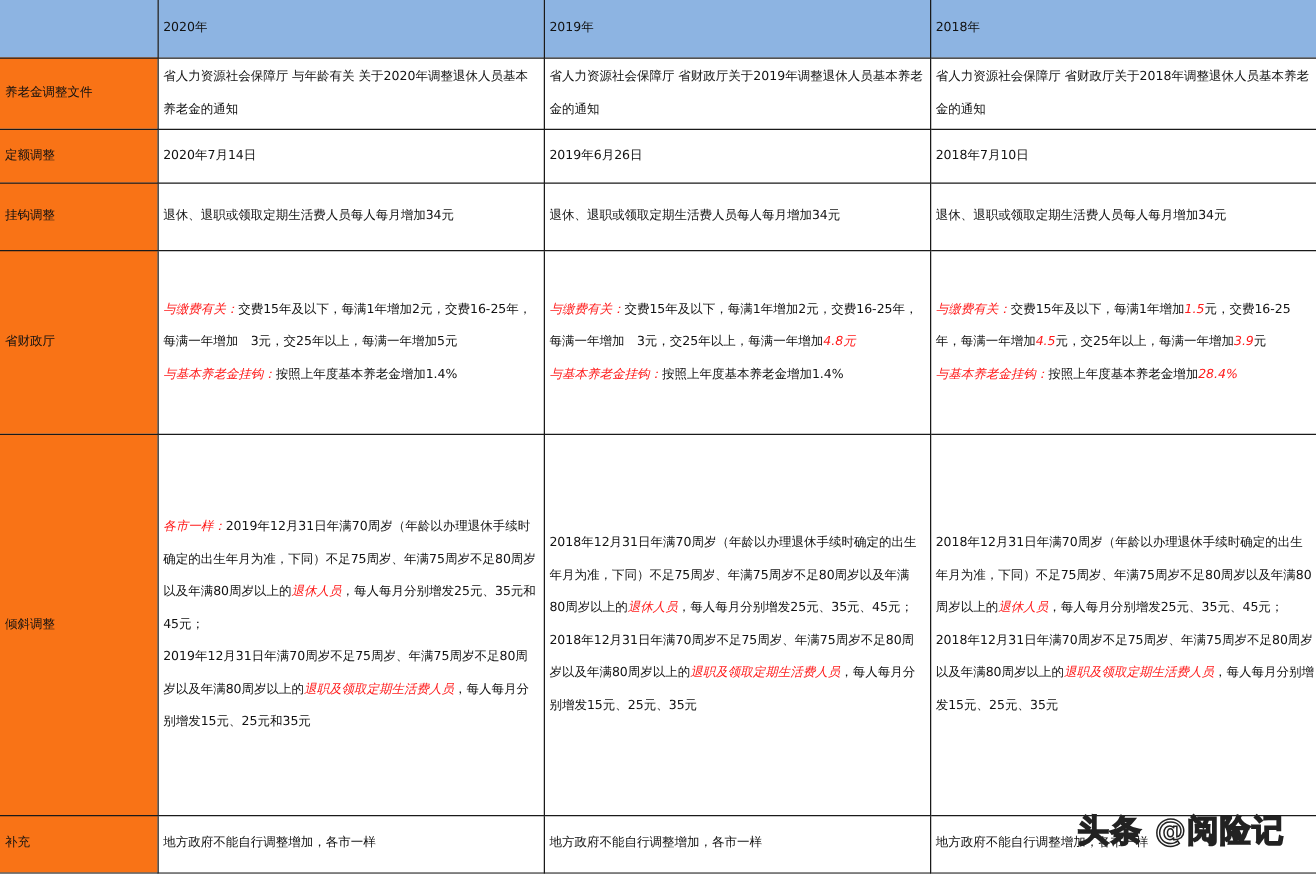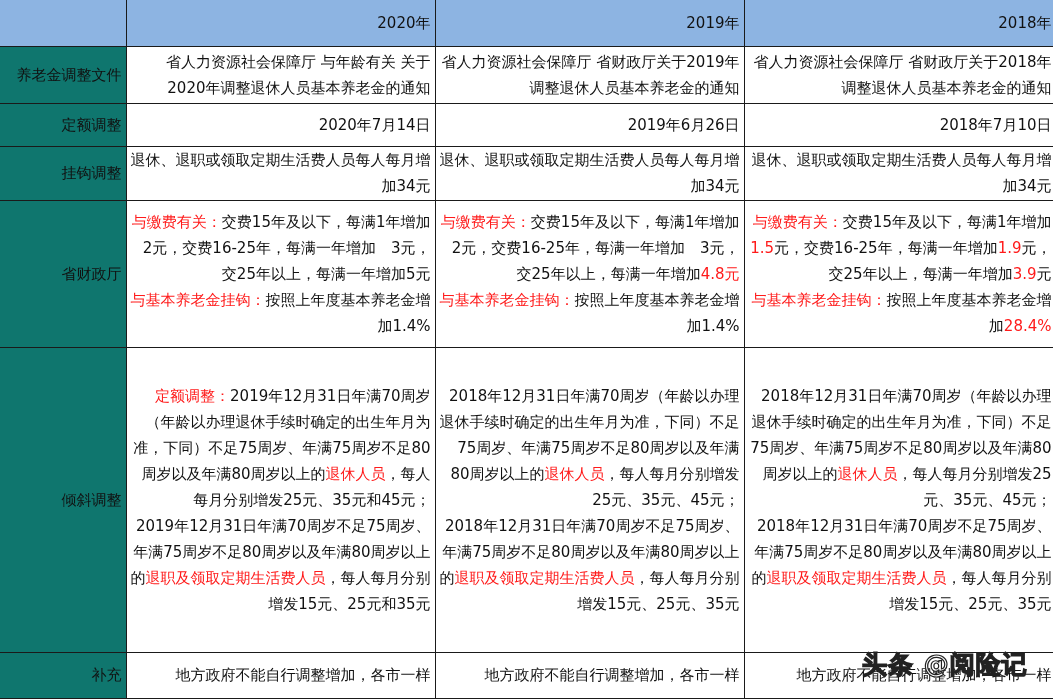--- a/index.html
+++ b/index.html
@@ -1,26 +1,26 @@
 <!DOCTYPE html>
 <html><head>
 <meta charset="utf-8">
 <style>
   html, body { margin: 0; padding: 0; background: #ffffff; }
   body { width: 1053px; height: 699px; overflow: hidden; position: relative;
          font-family: "DejaVu Sans", "Liberation Sans", sans-serif; }
   table.cmp { border-collapse: collapse; table-layout: fixed; width: 1056px; position: absolute; left: 0; top: 0; }
-  table.cmp td { border: 1.5px solid #1a1a1a; padding: 0 4px; text-align: right; vertical-align: middle;
-                 font-size: 15px; line-height: 26px; color: #111; box-sizing: border-box; }
+  table.cmp td { border: 1.5px solid #1a1a1a; padding: 0 4px; text-align: left; vertical-align: middle;
+                 font-size: 10px; line-height: 26px; color: #111; box-sizing: border-box; }
   table.cmp tr:first-child td { border-top: none; }
   table.cmp td:first-child { border-left: none; }
   td.hdr { background: #8db4e2; color: #ffffff; font-size: 20px; }
-  td.label { background: #0f766e; color: #ffffff; font-size: 18px; line-height: 26px; padding: 0 2px; }
+  td.label { background: #f97316; color: #ffffff; font-size: 18px; line-height: 26px; padding: 0 2px; }
   td.corner { background: #8db4e2; }
-  .red { color: #ff1a1a; }
+  .red { color: #ff1a1a; font-style: italic; }
   .watermark { position: absolute; left: 862px; top: 648px; font-size: 25px; color: #ffffff;
                -webkit-text-stroke: 1.2px #222; letter-spacing: 1px; pointer-events: none; font-weight: bold; }
 </style>
 </head>
 <body>
 
 <table class="cmp">
   <colgroup>
     <col style="width:126px">
       <col style="width:309px">
@@ -61,29 +61,29 @@
     <td class="label">省财政厅</td>
     <td>
       <span class="red">与缴费有关：</span><span>交费15年及以下，每满1年增加</span><span>2元</span><span>，交费16-25年，每满一年增加　</span><span>3元</span><span>，交25年以上，每满一年增加</span><span>5元</span><br>
       <span class="red">与基本养老金挂钩：</span><span>按照上年度基本养老金增加</span><span>1.4%</span>
     </td>
     <td>
       <span class="red">与缴费有关：</span><span>交费15年及以下，每满1年增加</span><span>2元</span><span>，交费16-25年，每满一年增加　</span><span>3元</span><span>，交25年以上，每满一年增加</span><span class="red">4.8元</span><br>
       <span class="red">与基本养老金挂钩：</span><span>按照上年度基本养老金增加</span><span>1.4%</span>
     </td>
     <td>
-      <span class="red">与缴费有关：</span><span>交费15年及以下，每满1年增加</span><span class="red">1.5</span><span>元</span><span>，交费16-25年，每满一年增加</span><span class="red">1.9</span><span>元</span><span>，交25年以上，每满一年增加</span><span class="red">3.9</span><span>元</span><br>
+      <span class="red">与缴费有关：</span><span>交费15年及以下，每满1年增加</span><span class="red">1.5</span><span>元</span><span>，交费16-25年，每满一年增加</span><span class="red">4.5</span><span>元</span><span>，交25年以上，每满一年增加</span><span class="red">3.9</span><span>元</span><br>
       <span class="red">与基本养老金挂钩：</span><span>按照上年度基本养老金增加</span><span class="red">28.4%</span>
     </td>
   </tr>
 
   <tr style="height:305px">
     <td class="label">倾斜调整</td>
     <td>
-      <span class="red">定额调整：</span><span>2019年12月31日年满70周岁（年龄以办理退休手续时确定的出生年月为准，下同）不足75周岁、年满75周岁不足80周岁以及年满80周岁以上的</span><span class="red">退休人员</span><span>，每人每月分别增发25元、35元和45元；</span><br>
+      <span class="red">各市一样：</span><span>2019年12月31日年满70周岁（年龄以办理退休手续时确定的出生年月为准，下同）不足75周岁、年满75周岁不足80周岁以及年满80周岁以上的</span><span class="red">退休人员</span><span>，每人每月分别增发25元、35元和45元；</span><br>
       <span>2019年12月31日年满70周岁不足75周岁、年满75周岁不足80周岁以及年满80周岁以上的</span><span class="red">退职及领取定期生活费人员</span><span>，每人每月分别增发15元、25元和35元</span>
     </td>
     <td>
       <span>2018年12月31日年满70周岁（年龄以办理退休手续时确定的出生年月为准，下同）不足75周岁、年满75周岁不足80周岁以及年满80周岁以上的</span><span class="red">退休人员</span><span>，每人每月分别增发25元、35元、45元；</span><br>
       <span>2018年12月31日年满70周岁不足75周岁、年满75周岁不足80周岁以及年满80周岁以上的</span><span class="red">退职及领取定期生活费人员</span><span>，每人每月分别增发15元、25元、35元</span>
     </td>
     <td>
       <span>2018年12月31日年满70周岁（年龄以办理退休手续时确定的出生年月为准，下同）不足75周岁、年满75周岁不足80周岁以及年满80周岁以上的</span><span class="red">退休人员</span><span>，每人每月分别增发25元、35元、45元；</span><br>
       <span>2018年12月31日年满70周岁不足75周岁、年满75周岁不足80周岁以及年满80周岁以上的</span><span class="red">退职及领取定期生活费人员</span><span>，每人每月分别增发15元、25元、35元</span>
     </td>

